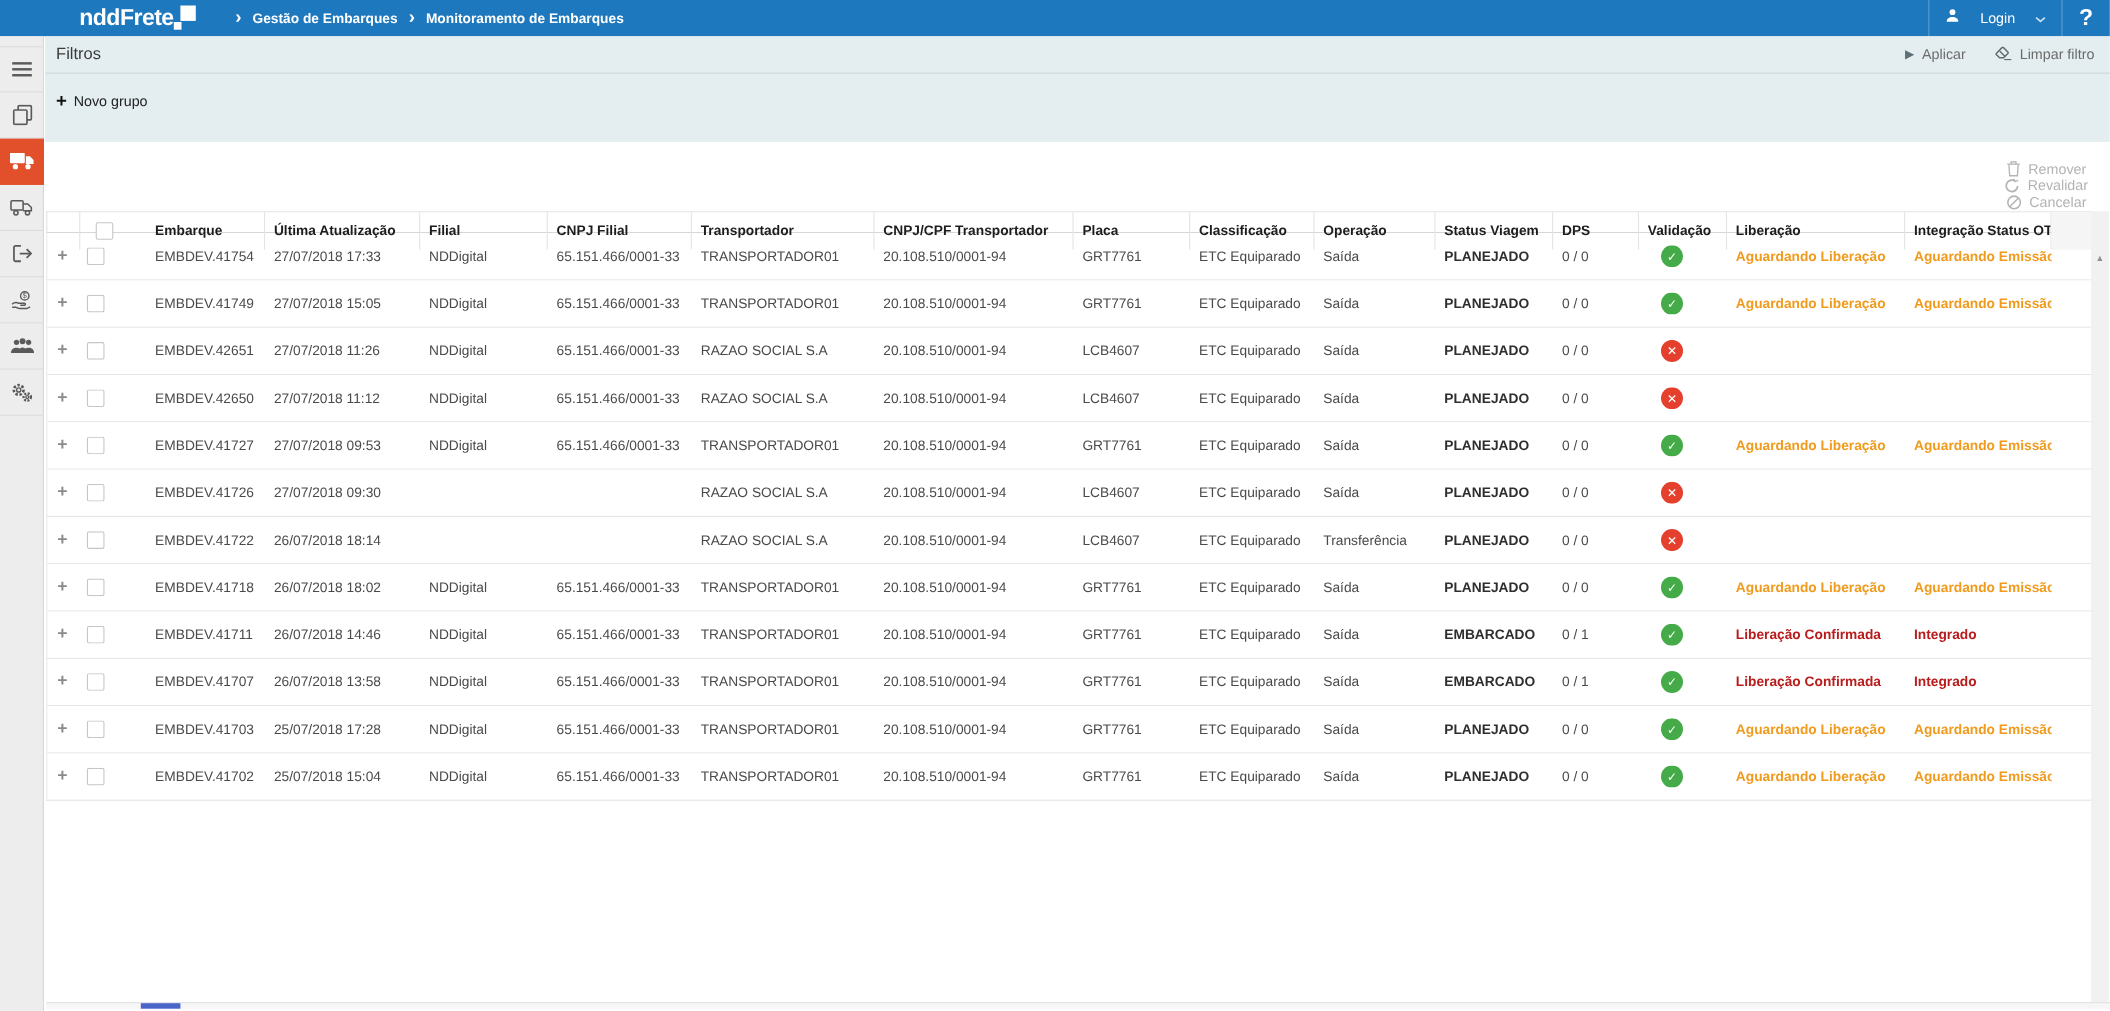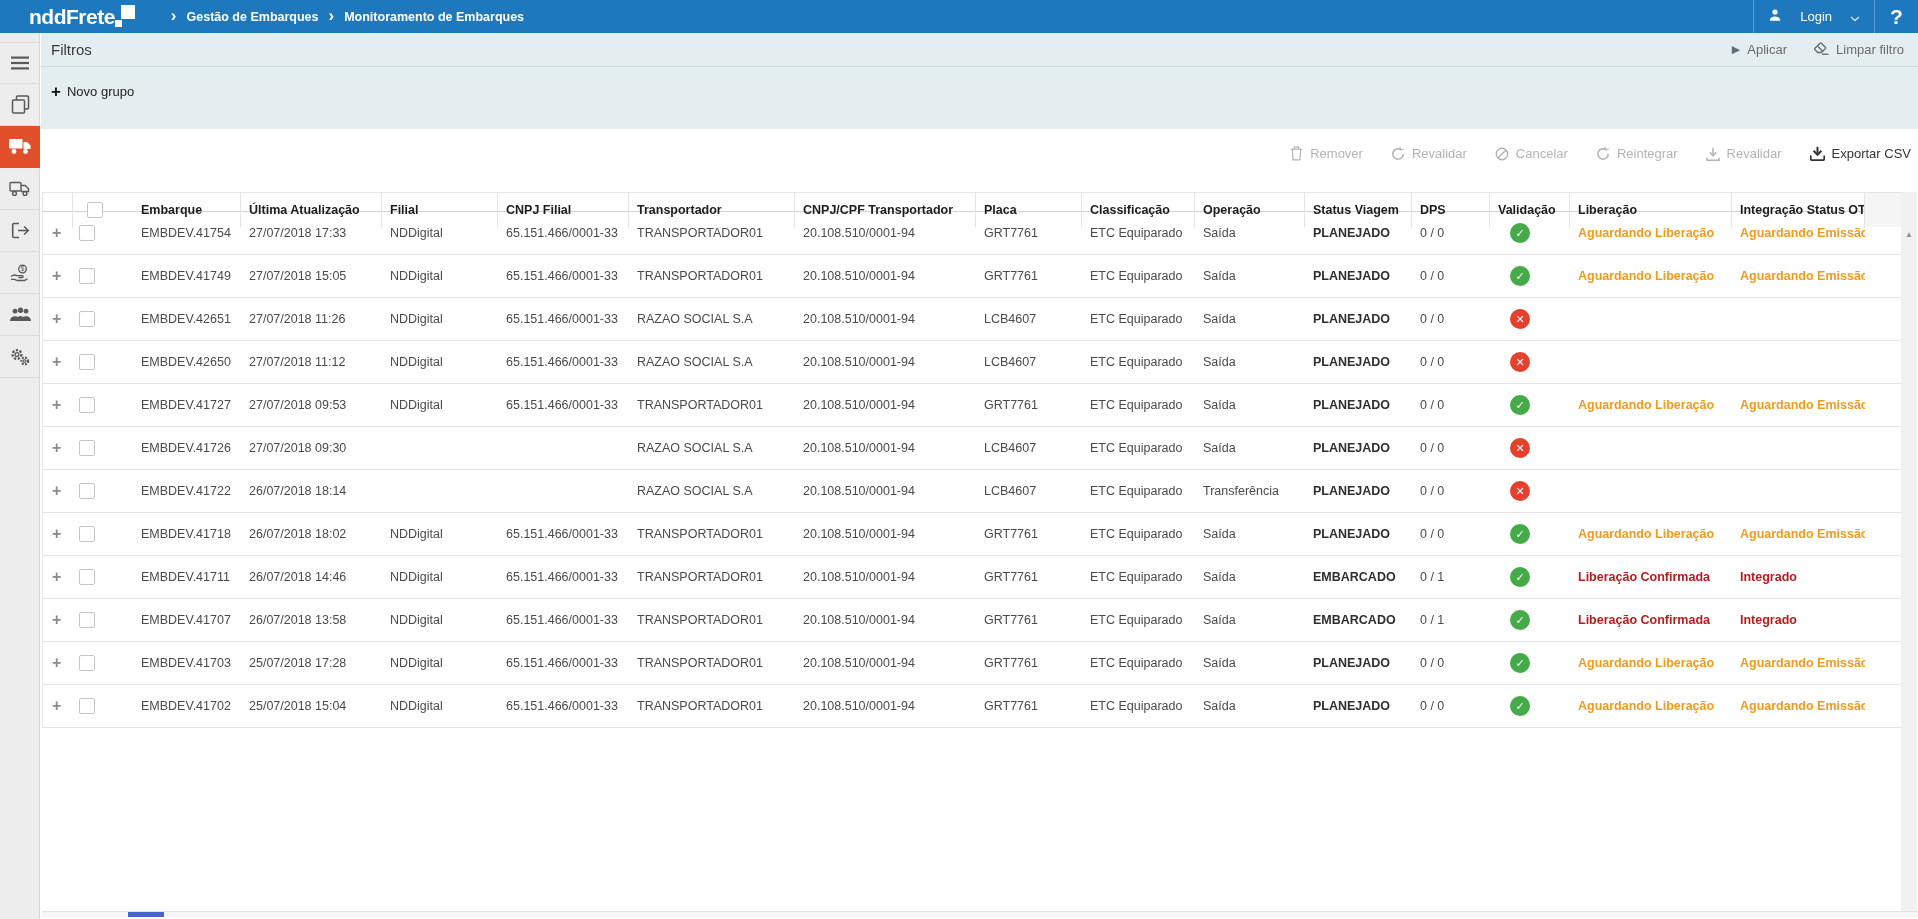--- a/index.html
+++ b/index.html
@@ -1,21 +1,21 @@
 <!DOCTYPE html>
 <html><head>
 <meta charset="utf-8">
 <style>
   * { margin:0; padding:0; box-sizing:border-box; }
   html,body { width:1918px; height:919px; }
   body { font-family:"Liberation Sans","DejaVu Sans",sans-serif; background:#fff; overflow:hidden; }
   .screen { position:relative; width:1918px; height:919px; background:#fff; }
 
   
-  .topbar { position:absolute; top:0; left:0; right:0; height:33px; background:#1e78bd; display:flex; align-items:center; }
+  .topbar { position:absolute; top:0; left:0; right:0; height:33px; background:#1e78bd; display:flex; align-items:center;padding-left:43px; }
   .logo-wrap { display:flex; align-items:flex-start; margin-left:29px; cursor:default; }
   .logo-text { color:#fff; font-size:21px; font-weight:bold; letter-spacing:-0.5px; line-height:30px; }
   .logo-squares { position:relative; width:20px; height:30px; margin-left:2px; }
   .logo-sq-big { position:absolute; left:4px; top:3px; width:14px; height:14px; background:#fff; }
   .logo-sq-small { position:absolute; left:-2px; top:18px; width:7px; height:7px; background:#fff; }
   .crumbs { display:flex; align-items:center; margin-left:34px; gap:10px; }
   .crumb-chevron { color:#fff; font-size:17px; font-weight:bold; line-height:1; transform:translateY(-1px); }
   .crumb { color:#fff; font-size:12.5px; font-weight:bold; cursor:pointer; }
   .topbar-right { position:absolute; right:0; top:0; height:33px; display:flex; align-items:center; }
   .tb-sep { width:1px; height:33px; background:rgba(255,255,255,0.28); }
@@ -34,21 +34,21 @@
   .filters { position:absolute; top:33px; left:41px; right:0; height:96px; background:#e4eef1; }
   .filters-head { height:34px; display:flex; align-items:center; border-bottom:1px solid #c9d8dc; padding:0 14px 0 10px; }
   .filters-title { font-size:15px; color:#3a3a3a; }
   .filters-actions { margin-left:auto; display:flex; align-items:center; gap:26px; }
   .filter-action { display:flex; align-items:center; gap:7px; color:#6b6b6b; font-size:13px; cursor:pointer; }
   .play-glyph { color:#5f6f76; font-size:11px; }
   .new-group { position:absolute; left:10px; top:50px; display:flex; align-items:center; gap:6px; font-size:13px; color:#222; cursor:pointer; }
   .new-group .plus { font-size:17px; font-weight:bold; color:#111; line-height:1; }
 
   
-  .toolbar { position:absolute; top:146px; right:7px; display:flex; align-items:center; }
+  .toolbar { position:absolute; top:146px; right:7px; display:flex; align-items:center;flex-direction:column; }
   .tb-action { display:flex; align-items:center; gap:7px; font-size:13px; color:#333; cursor:pointer; margin-left:28px; }
   .tb-action.disabled { color:#b3b3b3; }
   .tb-action svg { display:block; }
 
   
   .table-wrap { position:absolute; top:192px; left:42px; width:1860px; }
   .tgrid { display:grid; grid-template-columns:30px 60px 108px 141px 116px 131px 166px 181px 106px 113px 110px 107px 78px 80px 162px 133px 1fr; align-items:center; }
   .thead { height:20px; border-top:1px solid #e6e6e6; border-bottom:1px solid #d3d3d3; border-left:1px solid #e2e2e2; background:#fff; }
   .th { font-size:12.5px; font-weight:bold; color:#1d1d1d; padding-left:8px; height:34px; line-height:34px; border-right:1px solid #e4e4e4; overflow:hidden; white-space:nowrap; cursor:pointer; }
   .th.empty { cursor:default; }

